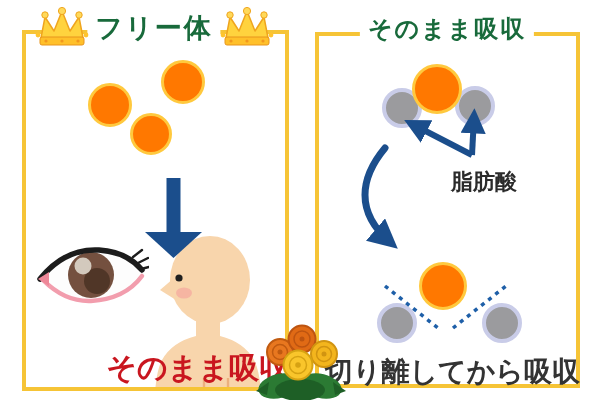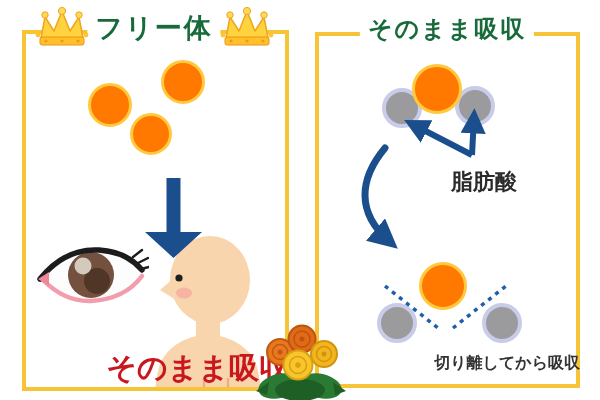--- a/index.html
+++ b/index.html
@@ -26,21 +26,21 @@
   #ester-gray-l{left:382px;top:88px;width:32px;height:32px;z-index:1;}
   #ester-gray-r{left:455px;top:86px;width:32px;height:32px;z-index:1;}
   #ester-orange{left:412px;top:64px;width:44px;height:44px;z-index:2;}
   
   #sep-orange{left:419px;top:262px;width:42px;height:42px;}
   #sep-gray-l{left:377px;top:303px;width:32px;height:32px;}
   #sep-gray-r{left:482px;top:303px;width:32px;height:32px;}
   .svg-abs{position:absolute;}
   .caption{position:absolute;font-weight:bold;text-align:right;z-index:8;white-space:nowrap;}
   #left-caption{left:22px;top:348px;width:267px;font-size:30px;color:#C9161F;}
-  #right-caption{left:315px;top:353px;width:265px;font-size:16px;color:#333333;}
+  #right-caption{left:315px;top:353px;width:265px;font-size:28px;color:#333333;}
   #fatty-acid-label{left:413px;top:167px;width:104px;font-size:22px;color:#2B2B2B;
                     position:absolute;font-weight:bold;text-align:right;z-index:4;}
   #person-wrap{position:absolute;left:126px;top:194px;width:112px;height:172px;}
   #eye-wrap{position:absolute;left:37px;top:242px;width:112px;height:66px;z-index:3;}
   #marigold-wrap{position:absolute;left:255px;top:324px;width:92px;height:78px;z-index:9;}
   #down-arrow-wrap{position:absolute;left:145px;top:178px;width:57px;height:80px;z-index:2;}
 </style>
 </head>
 <body>
 

